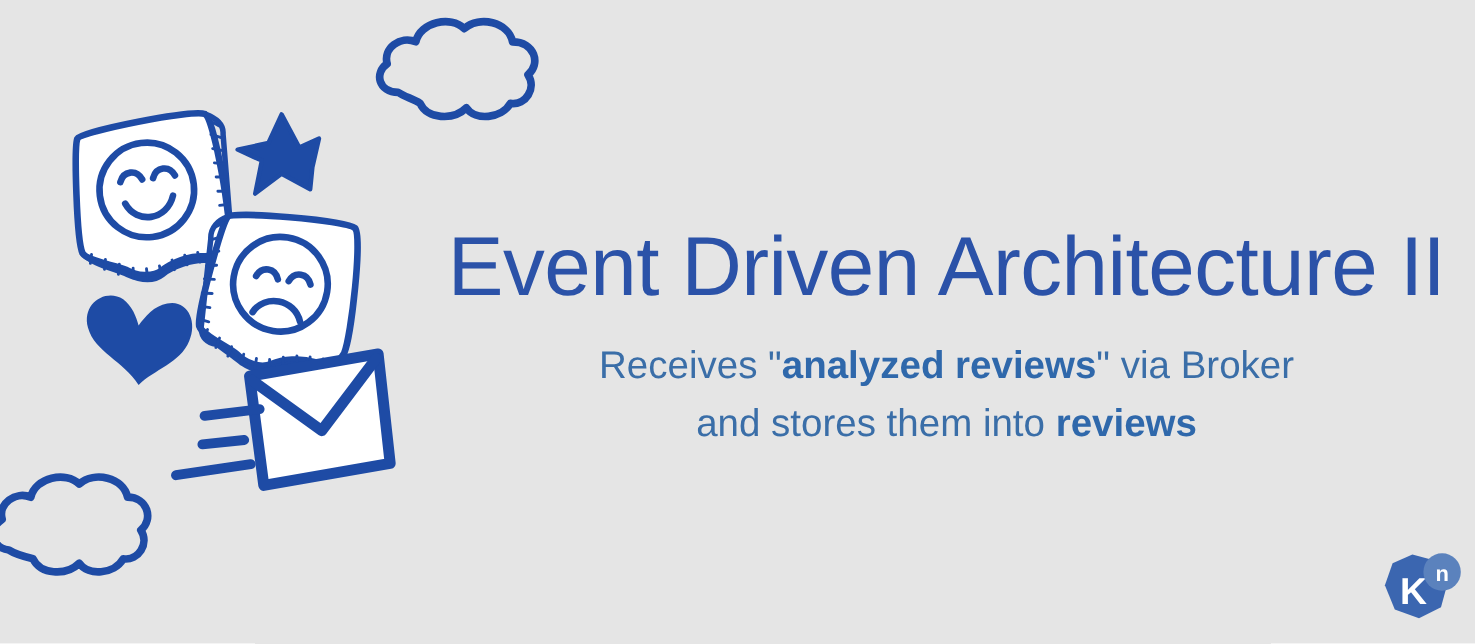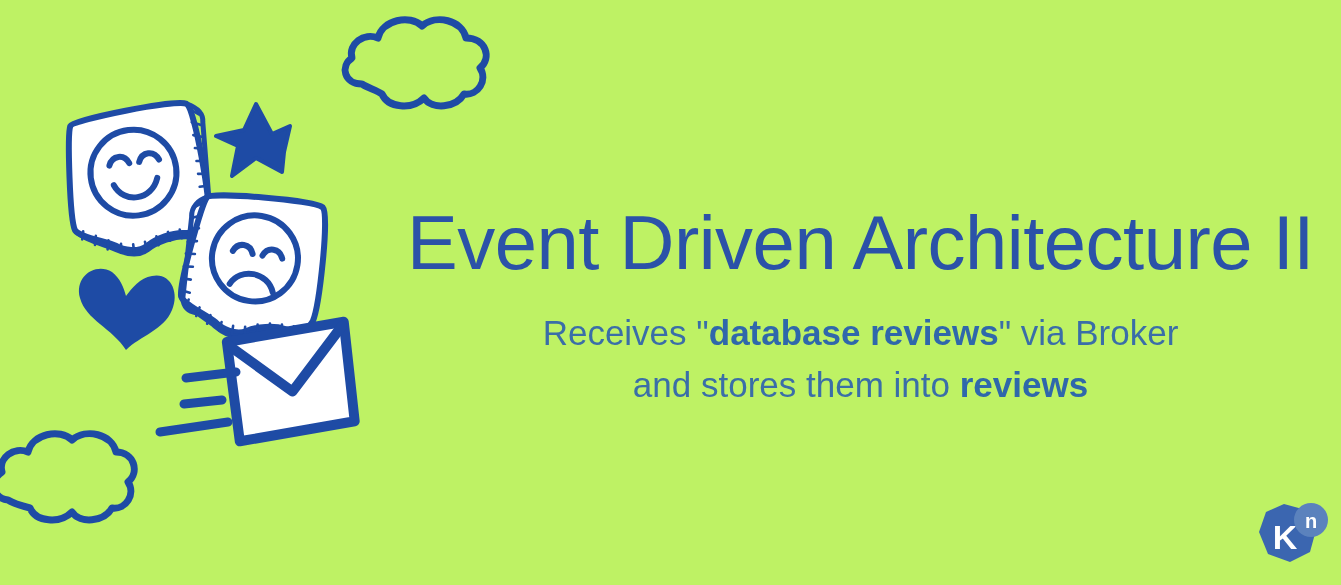--- a/index.html
+++ b/index.html
@@ -7,21 +7,21 @@
     padding: 0;
     background: #ffffff;
   }
   body {
     font-family: "Liberation Sans", sans-serif;
   }
   #slide {
     position: relative;
     width: 1341px;
     height: 585px;
-    background: #bef264;
+    background: #e5e5e5;
     overflow: hidden;
   }
 
   
   #illustration {
     position: absolute;
     left: 0px;
     top: 0px;
     width: 520px;
     height: 585px;
@@ -225,21 +225,21 @@
       </g>
 
     </svg>
   </div>
 
   <div id="text-block">
 
     <h1 id="page-title">Event Driven Architecture II</h1>
 
     <div id="subtitle">
-      <span class="line"><span>Receives "</span><span class="em">database reviews</span><span>" via Broker</span></span>
+      <span class="line"><span>Receives "</span><span class="em">analyzed reviews</span><span>" via Broker</span></span>
       <span class="line"><span>and stores them into </span><span class="em">reviews</span></span>
     </div>
 
   </div>
 
   <div id="logo">
     <svg width="76" height="72" viewBox="0 0 76 72" xmlns="http://www.w3.org/2000/svg">
 
       <g>
         <path d="M30 4 L52 10 L62 30 L56 52 L36 62 L14 54 L5 32 L12 12 Z" fill="#3B66B0"></path>

